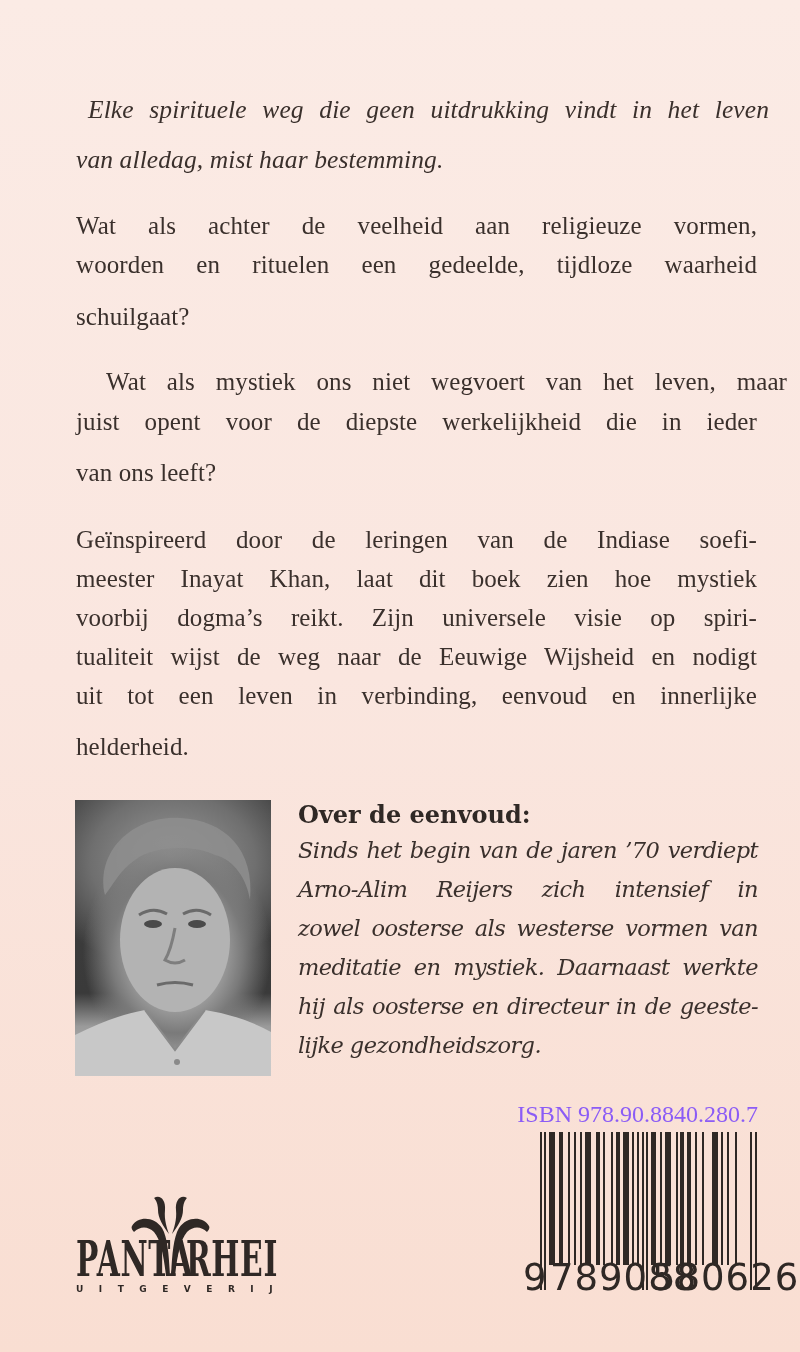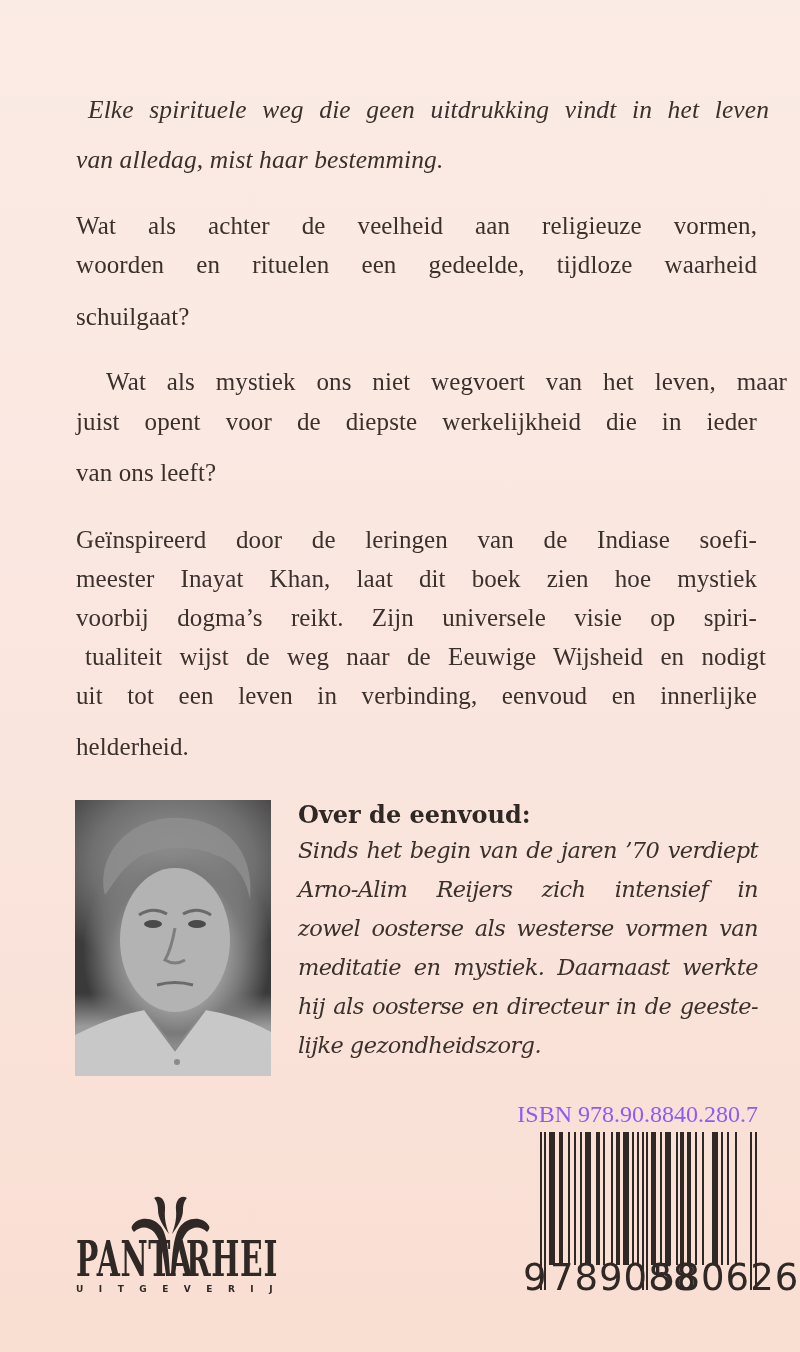--- a/index.html
+++ b/index.html
@@ -83,21 +83,21 @@
 <div>
   <div class="line" style="top:367px;margin-left:30px;">Wat als mystiek ons niet wegvoert van het leven, maar</div>
   <div class="line" style="top:407px;">juist opent voor de diepste werkelijkheid die in ieder</div>
   <div class="line last" style="top:446px;">van ons leeft?</div>
 </div>
 
 <div>
   <div class="line" style="top:525px;">Geïnspireerd door de leringen van de Indiase soefi-</div>
   <div class="line" style="top:564px;">meester Inayat Khan, laat dit boek zien hoe mystiek</div>
   <div class="line" style="top:603px;">voorbij dogma’s reikt. Zijn universele visie op spiri-</div>
-  <div class="line" style="top:642px;margin-left:9px;">tualiteit wijst de weg naar de Eeuwige Wijsheid en nodigt</div>
+  <div class="line" style="top:642px;">tualiteit wijst de weg naar de Eeuwige Wijsheid en nodigt</div>
   <div class="line" style="top:681px;">uit tot een leven in verbinding, eenvoud en innerlijke</div>
   <div class="line last" style="top:720px;">helderheid.</div>
 </div>
 
 <div class="photo" title="Zwart-witportret van de auteur">
   <svg width="196" height="276" viewBox="0 0 196 276">
 
     <path d="M30,95 C20,50 60,15 105,18 C150,20 180,50 175,100 C172,80 160,60 140,55 C120,45 80,45 60,60 C45,70 38,85 30,95 Z" fill="#8e8e8e" opacity="0.85"></path>
 
     <ellipse cx="100" cy="140" rx="55" ry="72" fill="#b3b3b3"></ellipse>

